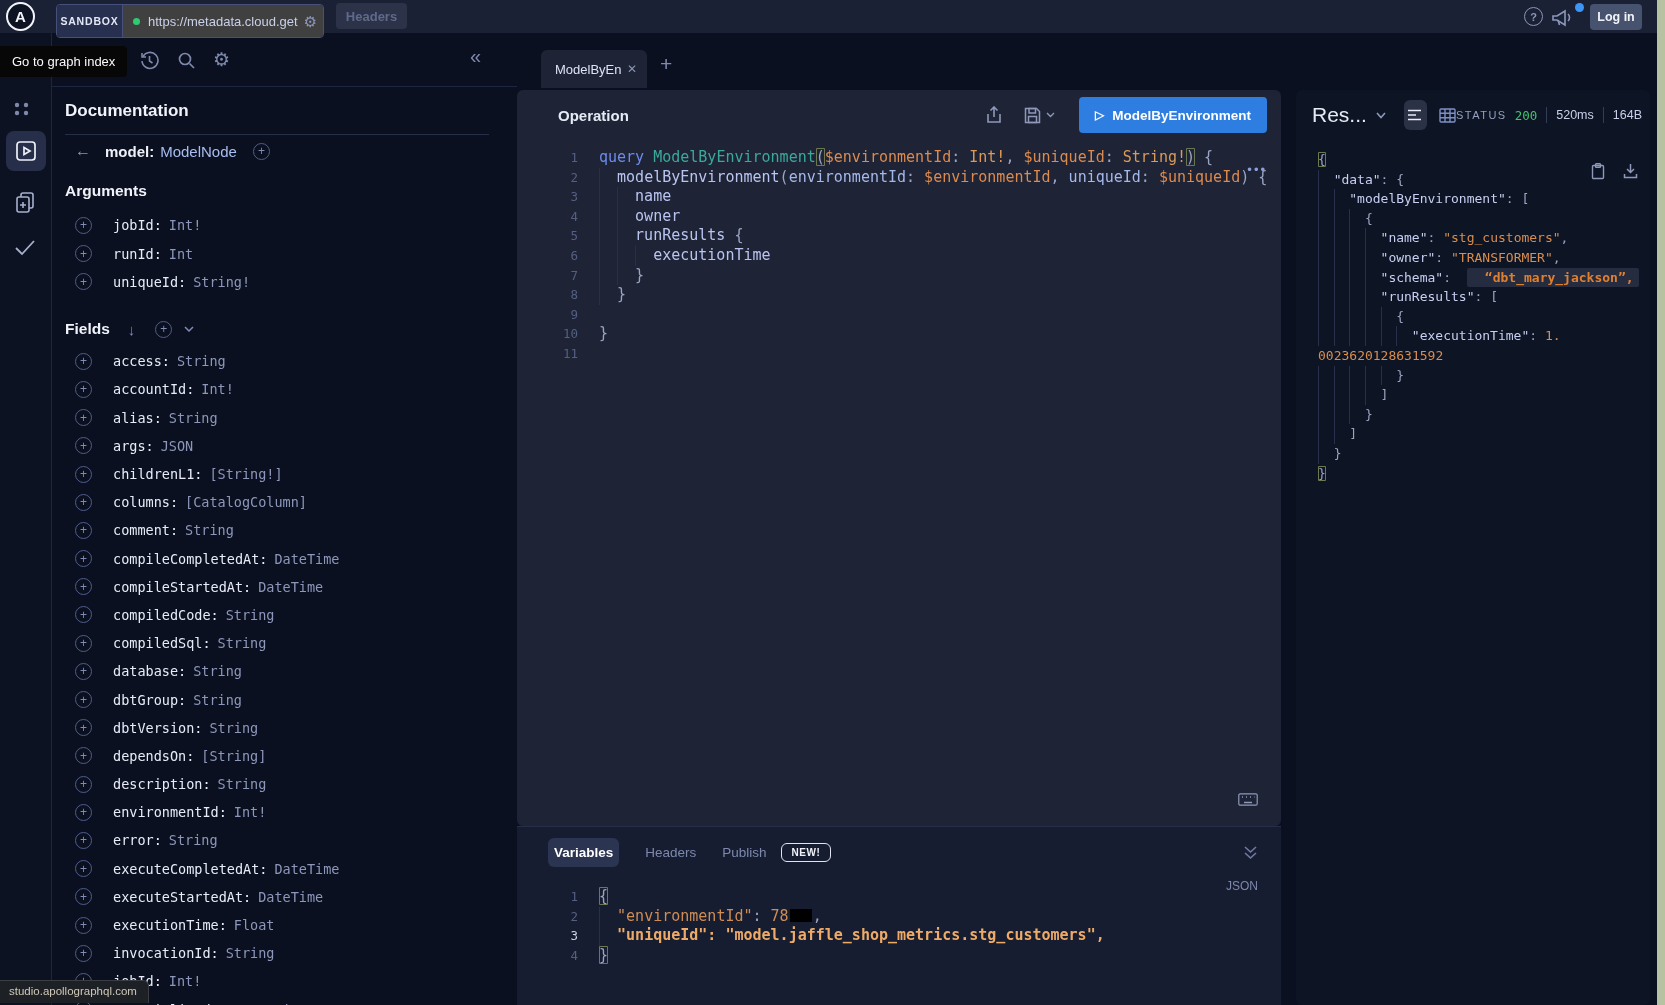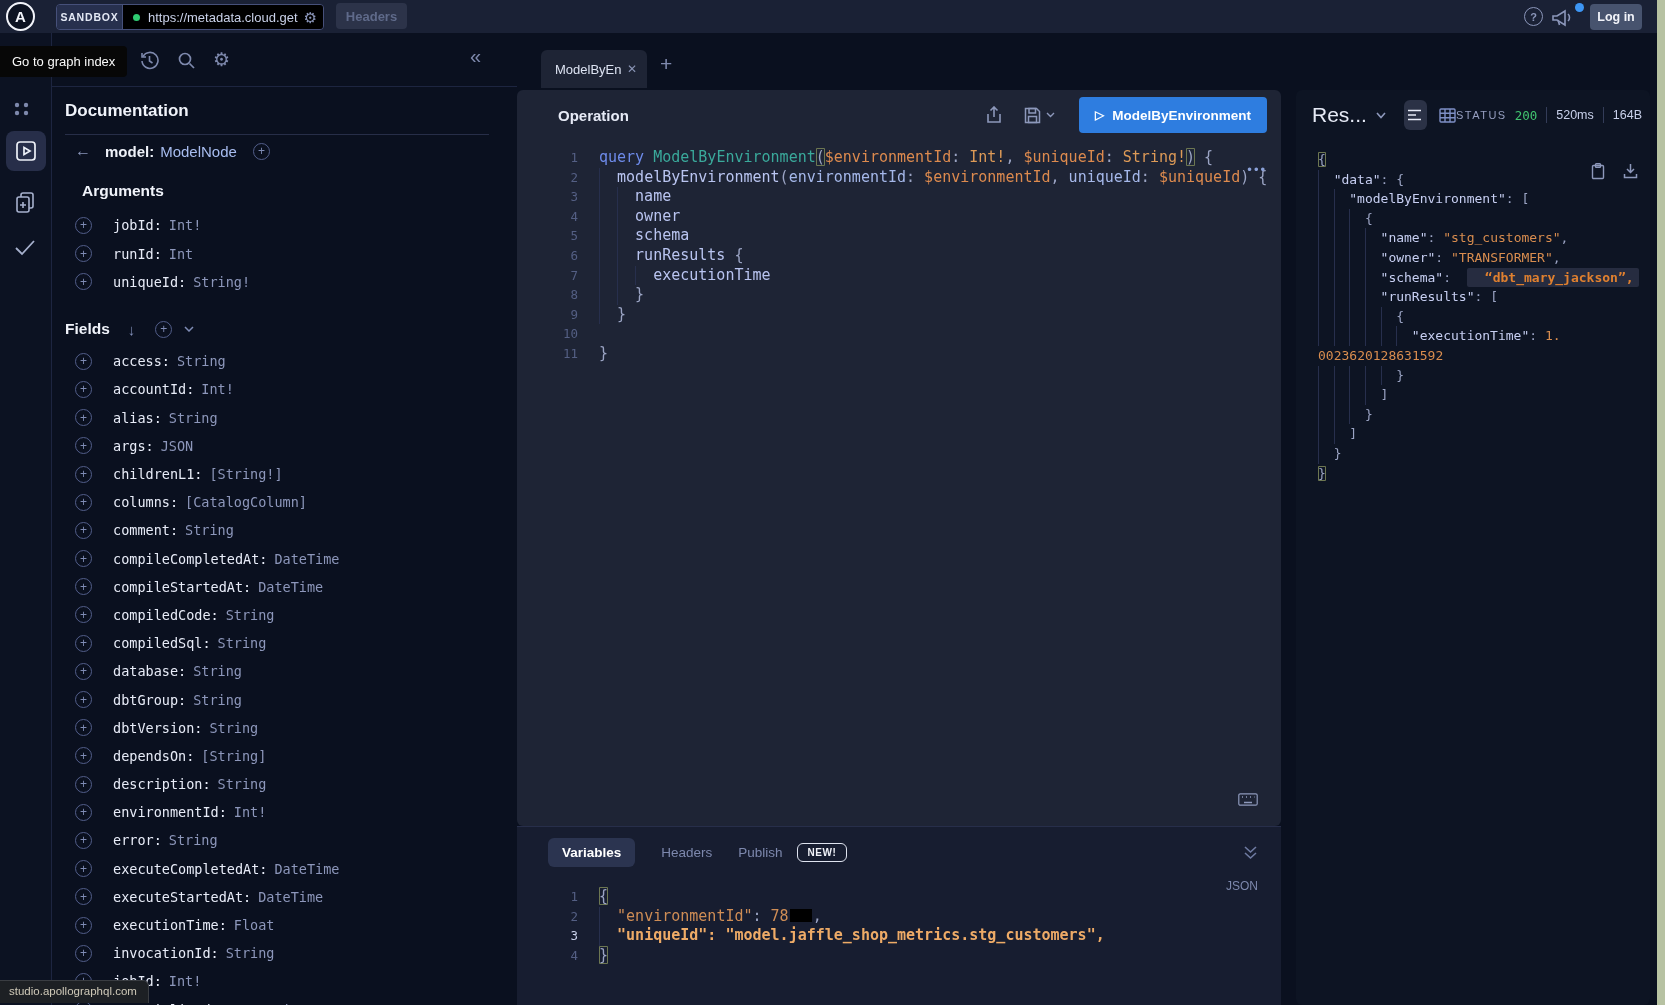--- a/index.html
+++ b/index.html
@@ -5,24 +5,24 @@
   html,body{margin:0;padding:0;background:#06090f;}
   *{box-sizing:border-box;}
   .stage{position:relative;width:1665px;height:1005px;background:#0a101f;overflow:hidden;
          font-family:"Liberation Sans",sans-serif;color:#dfe4f2;}
   svg{display:block;}
 
   
   .topbar{position:absolute;left:0;top:0;width:1665px;height:33px;background:#1a2135;}
   .logo{position:absolute;left:6px;top:2px;width:29px;height:29px;border:2px solid #f2f4fa;border-radius:50%;
         display:flex;align-items:center;justify-content:center;font-weight:700;font-size:15px;color:#f2f4fa;background:#0d1322;}
-  .sandbox-group{position:absolute;left:56px;top:4px;width:268px;height:26px;border:1px solid #46507a;border-radius:4px;display:flex;overflow:hidden;}
+  .sandbox-group{position:absolute;left:56px;top:4px;width:268px;height:34px;border:1px solid #46507a;border-radius:4px;display:flex;overflow:hidden;}
   .sandbox-label{width:66px;background:#27304e;border-right:1px solid #46507a;display:flex;align-items:center;justify-content:center;
                  font-size:10.5px;font-weight:700;letter-spacing:.8px;color:#e3e8f5;}
-  .url-seg{flex:1;background:#000000;display:flex;align-items:center;min-width:0;}
+  .url-seg{flex:1;background:#404040;display:flex;align-items:center;min-width:0;}
   .gdot{width:7px;height:7px;border-radius:50%;background:#2fcb71;margin:0 8px 0 10px;flex:none;}
   .url-text{font-size:13px;color:#c9d1e8;white-space:nowrap;overflow:hidden;flex:1;}
   .url-gear{flex:none;font-size:15px;color:#8b96ba;margin:0 6px 0 4px;line-height:1;}
   .publish-btn{position:absolute;left:336px;top:3px;width:71px;height:26px;background:#2c3349;border-radius:4px;
                display:flex;align-items:center;justify-content:center;font-size:13px;font-weight:700;color:#5f6a8a;}
   .help-ic{position:absolute;left:1524px;top:7px;width:19px;height:19px;border:1.5px solid #8b96ba;border-radius:50%;
            display:flex;align-items:center;justify-content:center;font-size:11px;color:#8b96ba;font-weight:700;}
   .megaphone{position:absolute;left:1551px;top:8px;color:#8b96ba;}
   .notif-dot{position:absolute;left:1575px;top:3px;width:9px;height:9px;border-radius:50%;background:#3d96f5;}
   .login-btn{position:absolute;left:1590px;top:4px;width:52px;height:26px;background:#47536e;border-radius:4px;
@@ -45,21 +45,21 @@
   .doc-panel{position:absolute;left:52px;top:87px;width:465px;height:918px;overflow:hidden;}
   .doc-title{margin:14px 0 0 13px;font-size:17px;font-weight:700;color:#f0f3fa;}
   .doc-divider{height:1px;background:#272e48;margin:13px 28px 0 13px;}
   .model-row{display:flex;align-items:center;margin:7px 0 0 23px;}
   .back-arrow{font-size:16px;color:#8a95ba;width:14px;}
   .model-label{margin-left:16px;font-size:15px;font-weight:700;color:#eef1f8;}
   .model-type{margin-left:6px;font-size:15px;color:#a8bdf0;}
   .plus-ic{width:17px;height:17px;flex:none;border:1.5px solid #525e8a;border-radius:50%;color:#7f8cb5;
            display:inline-flex;align-items:center;justify-content:center;font-size:12px;line-height:1;}
   .model-row .plus-ic{margin-left:16px;}
-  .sec-title{margin:22px 0 0 30px;font-size:15.5px;font-weight:700;color:#f0f3fa;}
+  .sec-title{margin:22px 0 0 13px;font-size:15.5px;font-weight:700;color:#f0f3fa;}
   .args-list{margin-top:11px;}
   .frow{display:flex;align-items:center;height:28.4px;padding-left:23px;font-size:13.5px;}
   .fname{margin-left:21px;font-family:"DejaVu Sans Mono",monospace;color:#e8ecf8;}
   .ftype{margin-left:7px;font-family:"DejaVu Sans Mono",monospace;color:#8d97bb;}
   .fields-head{display:flex;align-items:center;margin:24px 0 0 13px;}
   .fields-head .arrow-dn{margin-left:18px;color:#7f8cb5;font-size:15px;}
   .fields-head .plus-ic{margin-left:20px;}
   .fields-head .chev{margin-left:12px;color:#7f8cb5;}
   .fields-list{margin-top:9px;}
   .fields-list .frow{height:28.2px;}
@@ -94,21 +94,21 @@
   .b{color:#eeab67;font-weight:700}
   .bm{box-shadow:inset 0 0 0 1px #6d7752;border-radius:1px;}
   .hl{background:#262c40;color:#e0802f;font-weight:700;padding:2px 5px 2px 18px;border-radius:2px;margin-left:8px;}
   .redact{display:inline-block;width:22px;height:13px;background:#000;vertical-align:middle;margin:0 1px 2px 1px;}
   .ellipsis{position:absolute;right:14px;top:72px;color:#8ba1d8;font-size:13px;letter-spacing:2px;}
   .kbd-ic{position:absolute;right:23px;bottom:20px;color:#8d98bb;}
 
   
   .vars-panel{position:absolute;left:517px;top:826px;width:764px;height:179px;background:#171d30;border-top:1px solid #272e4a;}
   .vars-tabs{height:50px;display:flex;align-items:center;padding-left:31px;}
-  .vtab-active{background:#2b3450;border-radius:6px;padding:7px 14px;font-size:13.5px;font-weight:700;color:#fff;}
+  .vtab-active{background:#2b3450;border-radius:6px;padding:7px 6px;font-size:13.5px;font-weight:700;color:#fff;}
   .vtab{margin-left:26px;font-size:13.5px;color:#7d88ad;}
   .new-badge{margin-left:14px;border:1px solid #dfe4f0;border-radius:6px;padding:3px 10px;font-size:10px;
              font-weight:700;letter-spacing:.5px;color:#f0f2f8;}
   .collapse-ic{position:absolute;right:23px;top:18px;color:#6f7ba2;}
   .json-label{position:absolute;right:23px;top:52px;font-size:12px;color:#7d88ad;}
   .vars-editor{display:flex;padding-top:10px;}
   .vars-editor .lnum:nth-child(3){color:#c8d0e8;}
 
   
   .resp-panel{position:absolute;left:1296px;top:90px;width:354px;height:915px;background:#0d1423;border-radius:6px;}
@@ -417,21 +417,20 @@
           <div class="lnum">8</div>
           <div class="lnum">9</div>
           <div class="lnum">10</div>
           <div class="lnum">11</div>
         </div>
       <div class="codeblock">
           <div class="cline"><span class="kw">query </span><span class="op">ModelByEnvironment</span><span class="pn bm">(</span><span class="vr">$environmentId</span><span class="pn">: </span><span class="ty">Int!</span><span class="pn">, </span><span class="vr">$uniqueId</span><span class="pn">: </span><span class="ty">String!</span><span class="pn bm">)</span><span class="pn"> {</span></div>
           <div class="cline"><span class="g"></span><span class="fd">modelByEnvironment</span><span class="pn">(</span><span class="an">environmentId</span><span class="pn">: </span><span class="vr">$environmentId</span><span class="pn">, </span><span class="an">uniqueId</span><span class="pn">: </span><span class="vr">$uniqueId</span><span class="pn">) {</span></div>
           <div class="cline"><span class="g"></span><span class="g"></span><span class="fd">name</span></div>
           <div class="cline"><span class="g"></span><span class="g"></span><span class="fd">owner</span></div>
-          <div class="cline"><span class="g"></span><span class="g"></span><span class="fd">schema</span></div>
           <div class="cline"><span class="g"></span><span class="g"></span><span class="fd">runResults</span><span class="pn"> {</span></div>
           <div class="cline"><span class="g"></span><span class="g"></span><span class="g"></span><span class="fd">executionTime</span></div>
           <div class="cline"><span class="g"></span><span class="g"></span><span class="pn">}</span></div>
           <div class="cline"><span class="g"></span><span class="pn">}</span></div>
           <div class="cline"></div>
           <div class="cline"><span class="pn">}</span></div>
         </div>
     </div>
     <div class="ellipsis">•••</div>
     <div class="kbd-ic">

